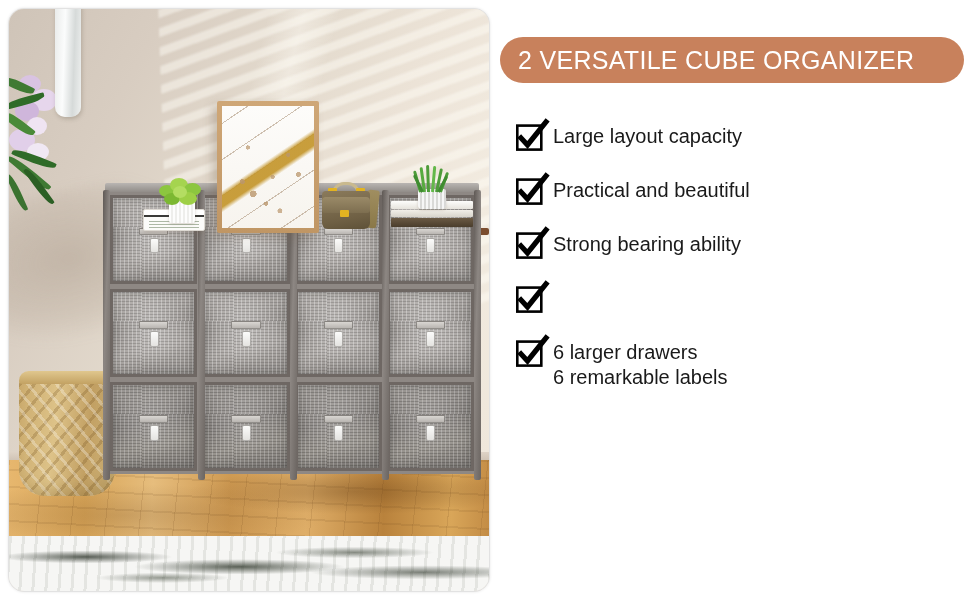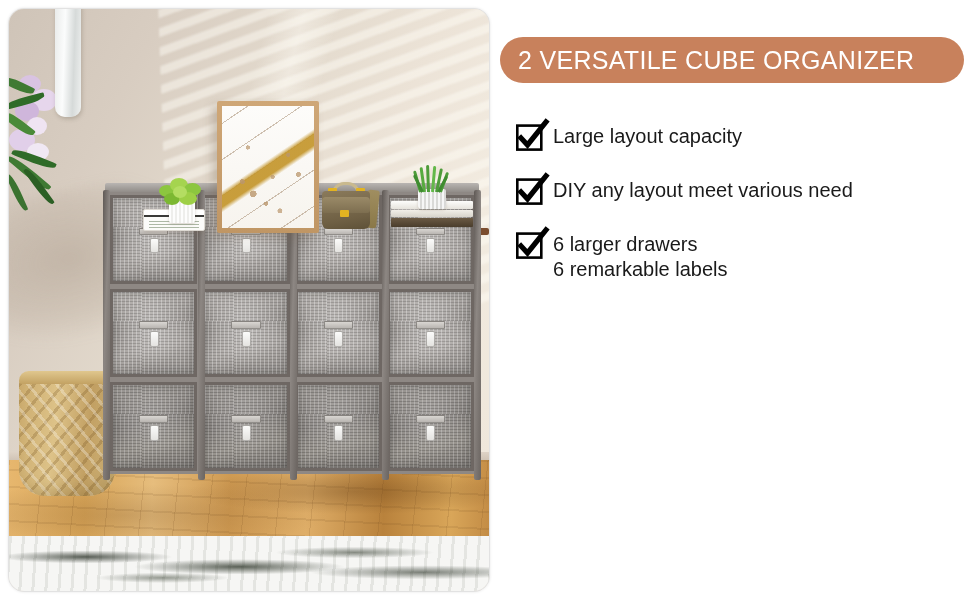--- a/index.html
+++ b/index.html
@@ -511,31 +511,48 @@
       <div class="feature-row">
         <span class="cbox">
           <svg width="29" height="29" viewBox="0 0 29 29">
             <rect x="1.3" y="2.6" width="24" height="24" fill="#ffffff" stroke="#000000" stroke-width="2.6"></rect>
             <path d="M5 15 L11.5 22 L30 -1" fill="none" stroke="#000000" stroke-width="5.2" stroke-linecap="square" stroke-linejoin="miter"></path>
           </svg>
         </span>
         <span class="feature-text">Large layout capacity</span>
       </div>
 
-
-
-
       <div class="feature-row">
         <span class="cbox">
           <svg width="29" height="29" viewBox="0 0 29 29">
             <rect x="1.3" y="2.6" width="24" height="24" fill="#ffffff" stroke="#000000" stroke-width="2.6"></rect>
             <path d="M5 15 L11.5 22 L30 -1" fill="none" stroke="#000000" stroke-width="5.2" stroke-linecap="square" stroke-linejoin="miter"></path>
           </svg>
         </span>
-        <span class="feature-text">DIY any layout meet various need</span>
+        <span class="feature-text">Practical and beautiful</span>
+      </div>
+
+      <div class="feature-row">
+        <span class="cbox">
+          <svg width="29" height="29" viewBox="0 0 29 29">
+            <rect x="1.3" y="2.6" width="24" height="24" fill="#ffffff" stroke="#000000" stroke-width="2.6"></rect>
+            <path d="M5 15 L11.5 22 L30 -1" fill="none" stroke="#000000" stroke-width="5.2" stroke-linecap="square" stroke-linejoin="miter"></path>
+          </svg>
+        </span>
+        <span class="feature-text">Strong bearing ability</span>
+      </div>
+
+
+      <div class="feature-row">
+        <span class="cbox">
+          <svg width="29" height="29" viewBox="0 0 29 29">
+            <rect x="1.3" y="2.6" width="24" height="24" fill="#ffffff" stroke="#000000" stroke-width="2.6"></rect>
+            <path d="M5 15 L11.5 22 L30 -1" fill="none" stroke="#000000" stroke-width="5.2" stroke-linecap="square" stroke-linejoin="miter"></path>
+          </svg>
+        </span>
       </div>
 
       <div class="feature-row">
         <span class="cbox">
           <svg width="29" height="29" viewBox="0 0 29 29">
             <rect x="1.3" y="2.6" width="24" height="24" fill="#ffffff" stroke="#000000" stroke-width="2.6"></rect>
             <path d="M5 15 L11.5 22 L30 -1" fill="none" stroke="#000000" stroke-width="5.2" stroke-linecap="square" stroke-linejoin="miter"></path>
           </svg>
         </span>
         <span class="feature-text">6 larger drawers

